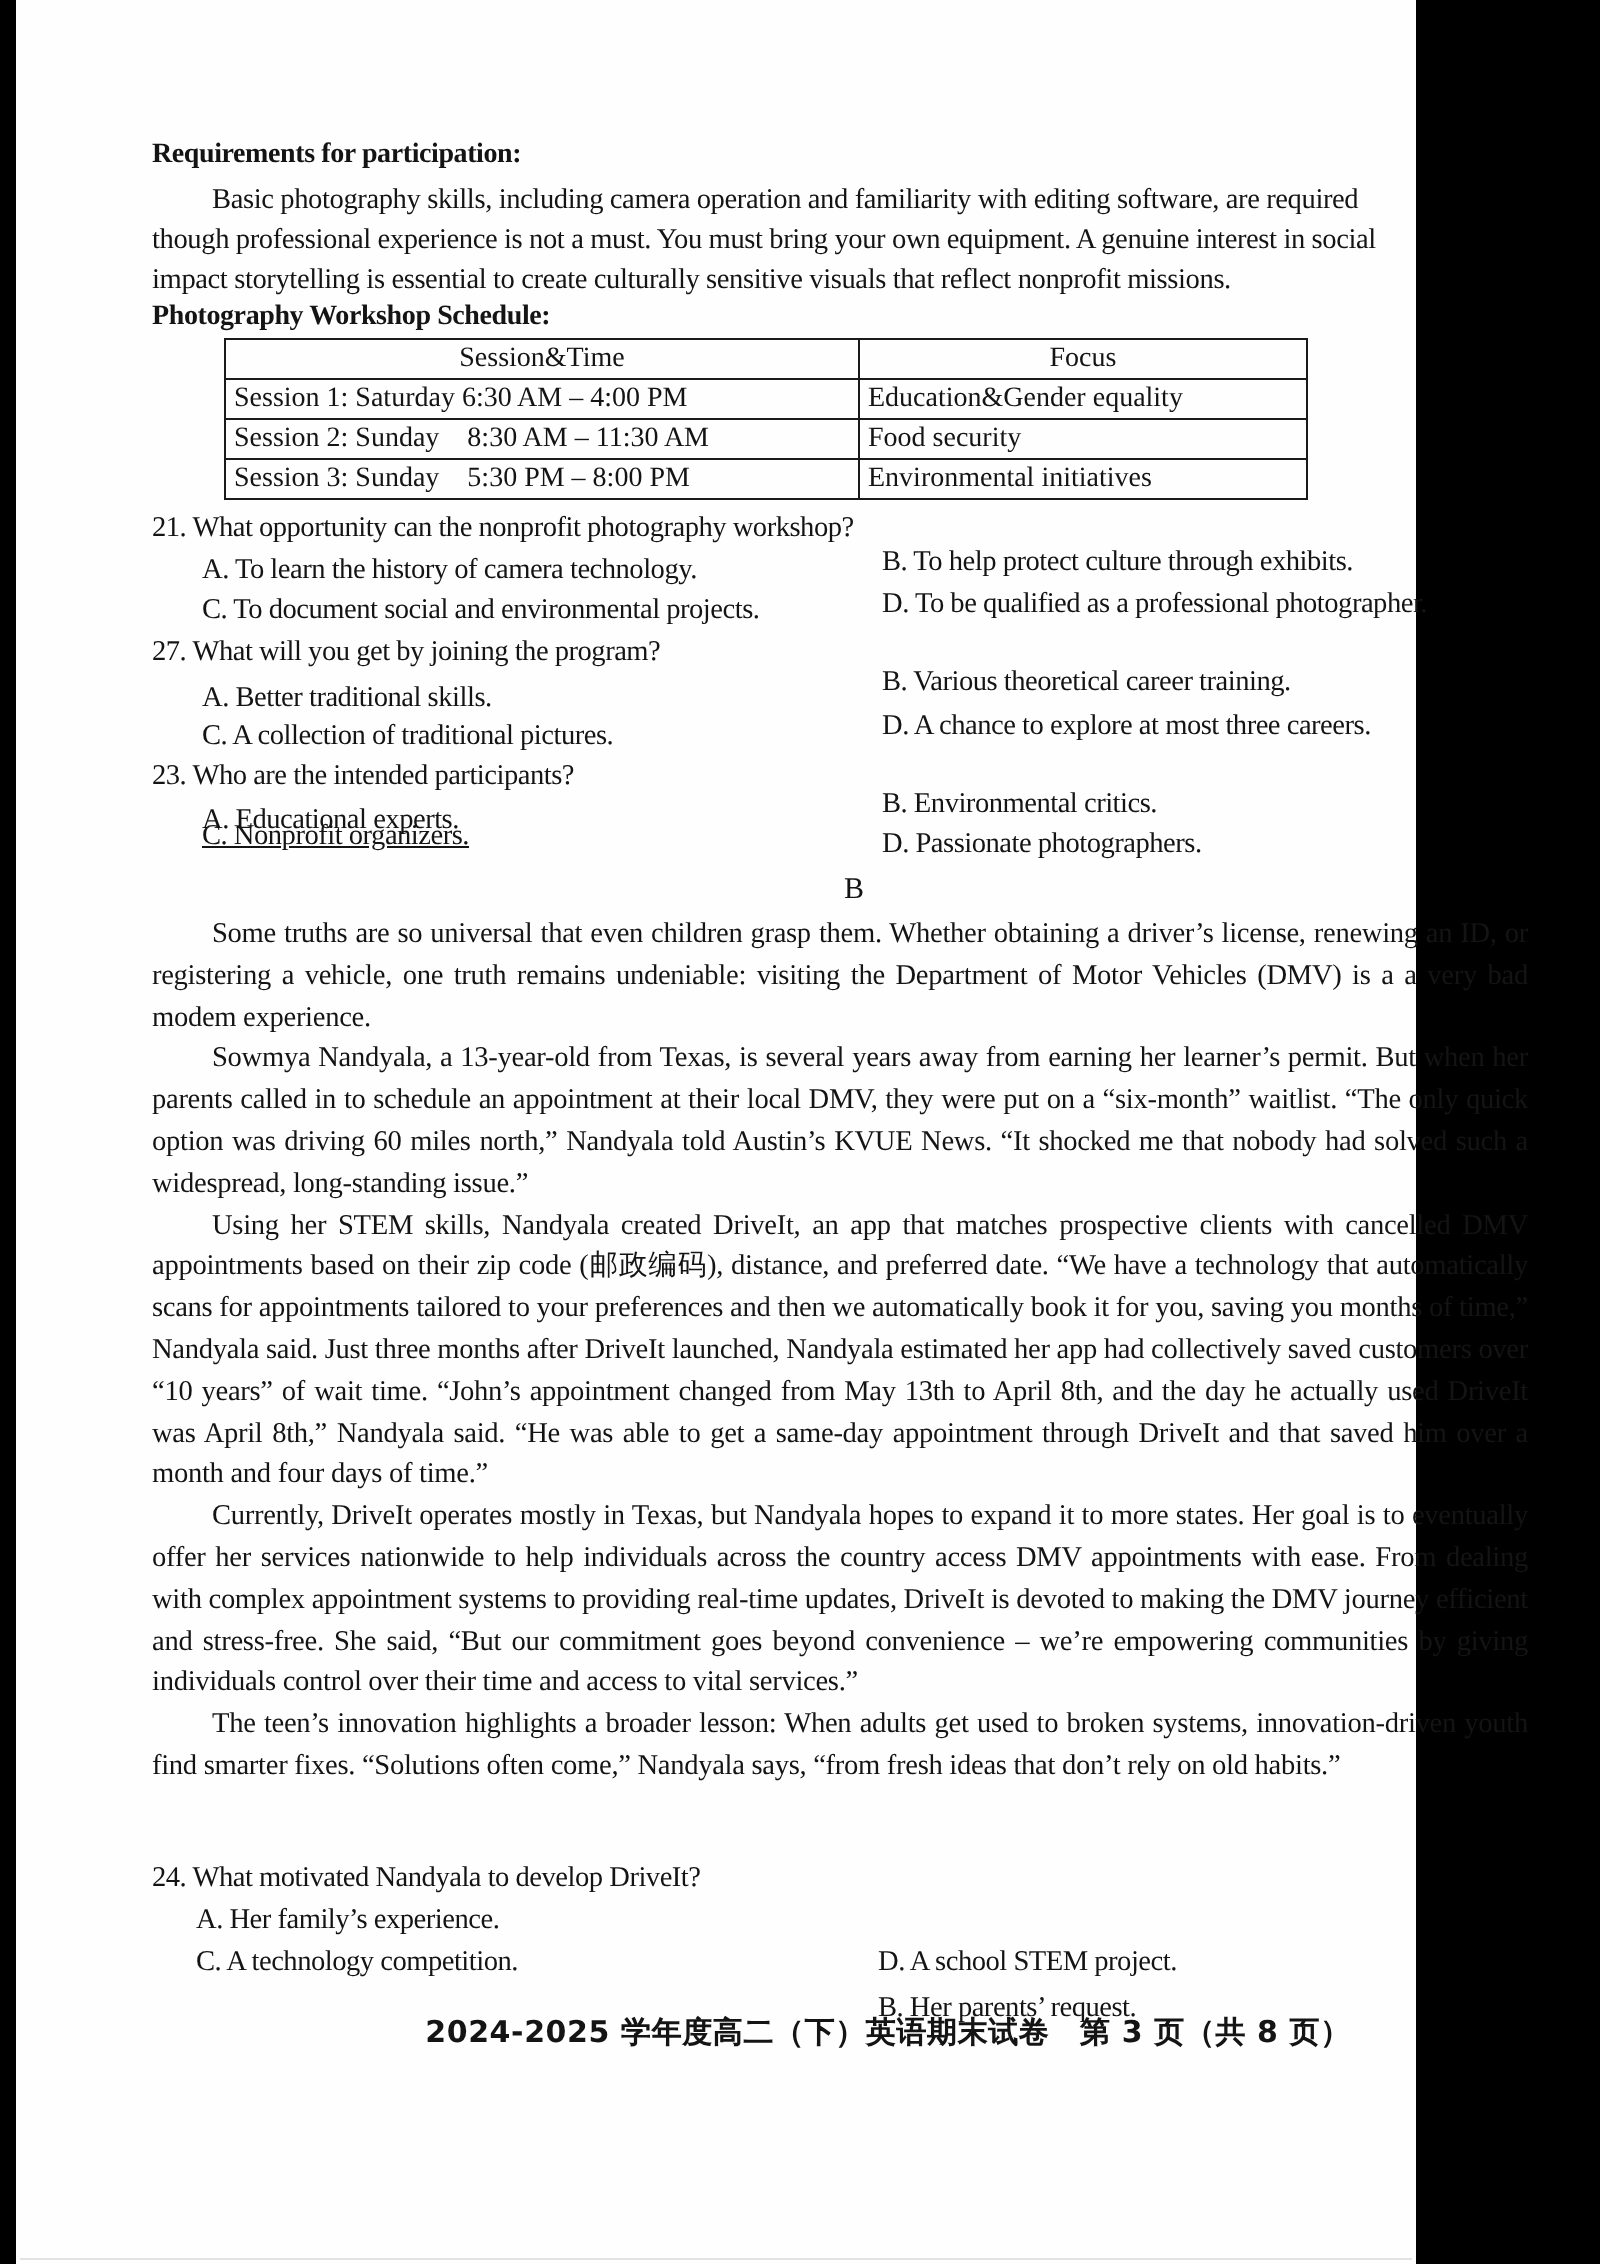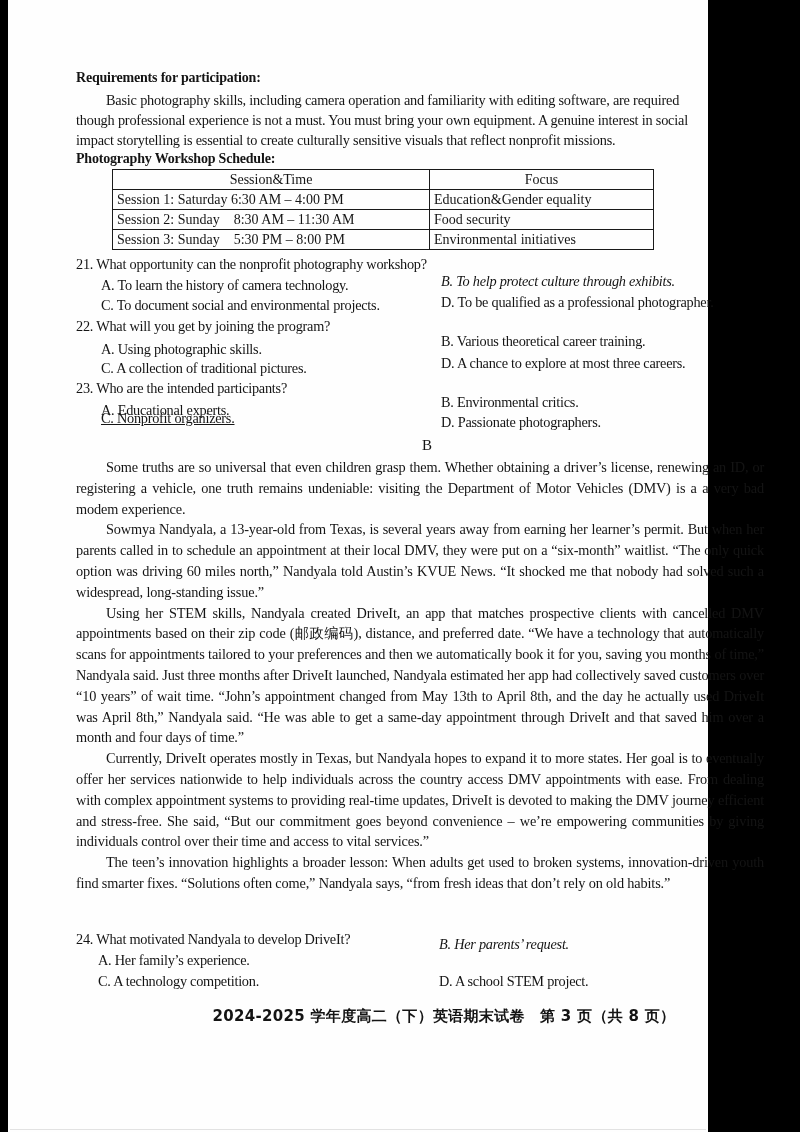--- a/index.html
+++ b/index.html
@@ -112,29 +112,29 @@
         <td>Environmental initiatives</td>
       </tr>
     </tbody>
       </table>
 
     <div class="abs q" style="top:256px; left:8px;">
       <span>21.</span>
       <span>What opportunity can the nonprofit photography workshop?</span>
     </div>
     <div class="abs opt" style="top:277px; left:33px;">A. To learn the history of camera technology.</div>
-    <div class="abs opt" style="top:273px; left:373px;font-style:italic;">B. To help protect culture through exhibits.</div>
+    <div class="abs opt" style="top:273px; left:373px;">B. To help protect culture through exhibits.</div>
     <div class="abs opt" style="top:297px; left:33px;">C. To document social and environmental projects.</div>
     <div class="abs opt" style="top:294px; left:373px;">D. To be qualified as a professional photographer.</div>
 
     <div class="abs q" style="top:318px; left:8px;">
-      <span>22.</span>
+      <span>27.</span>
       <span>What will you get by joining the program?</span>
     </div>
-    <div class="abs opt" style="top:341px; left:33px;">A. Using photographic skills.</div>
+    <div class="abs opt" style="top:341px; left:33px;">A. Better traditional skills.</div>
     <div class="abs opt" style="top:333px; left:373px;">B. Various theoretical career training.</div>
     <div class="abs opt" style="top:360px; left:33px;">C. A collection of traditional pictures.</div>
     <div class="abs opt" style="top:355px; left:373px;">D. A chance to explore at most three careers.</div>
 
     <div class="abs q" style="top:380px; left:8px;">
       <span>23.</span>
       <span>Who are the intended participants?</span>
     </div>
     <div class="abs opt" style="top:402px; left:33px;">A. Educational experts.</div>
     <div class="abs opt" style="top:394px; left:373px;">B. Environmental critics.</div>
@@ -149,20 +149,20 @@
       <div class="para"><span class="indent"></span><span>Using her STEM skills, Nandyala created DriveIt, an app that matches prospective clients with cancelled DMV appointments based on their zip code (邮政编码), distance, and preferred date. “We have a technology that automatically scans for appointments tailored to your preferences and then we automatically book it for you, saving you months of time,” Nandyala said. Just three months after DriveIt launched, Nandyala estimated her app had collectively saved customers over “10 years” of wait time. “John’s appointment changed from May 13th to April 8th, and the day he actually used DriveIt was April 8th,” Nandyala said. “He was able to get a same-day appointment through DriveIt and that saved him over a month and four days of time.”</span></div>
       <div class="para"><span class="indent"></span><span>Currently, DriveIt operates mostly in Texas, but Nandyala hopes to expand it to more states. Her goal is to eventually offer her services nationwide to help individuals across the country access DMV appointments with ease. From dealing with complex appointment systems to providing real-time updates, DriveIt is devoted to making the DMV journey efficient and stress-free. She said, “But our commitment goes beyond convenience – we’re empowering communities by giving individuals control over their time and access to vital services.”</span></div>
       <div class="para"><span class="indent"></span><span>The teen’s innovation highlights a broader lesson: When adults get used to broken systems, innovation-driven youth find smarter fixes. “Solutions often come,” Nandyala says, “from fresh ideas that don’t rely on old habits.”</span></div>
     </div>
 
     <div class="abs q" style="top:931px; left:8px;">
       <span>24.</span>
       <span>What motivated Nandyala to develop DriveIt?</span>
     </div>
     <div class="abs opt" style="top:952px; left:30px;">A. Her family’s experience.</div>
-    <div class="abs opt" style="top:936px; left:371px;font-style:italic;">B. Her parents’ request.</div>
+    <div class="abs opt" style="top:996px; left:371px;">B. Her parents’ request.</div>
     <div class="abs opt" style="top:973px; left:30px;">C. A technology competition.</div>
     <div class="abs opt" style="top:973px; left:371px;text-align:center;">D. A school STEM project.</div>
   </div>
 
   <div class="footer">2024-2025 学年度高二（下）英语期末试卷　第 3 页（共 8 页）</div>
   <div class="bottom-rule"></div>
 </div>
 
 </body></html>

